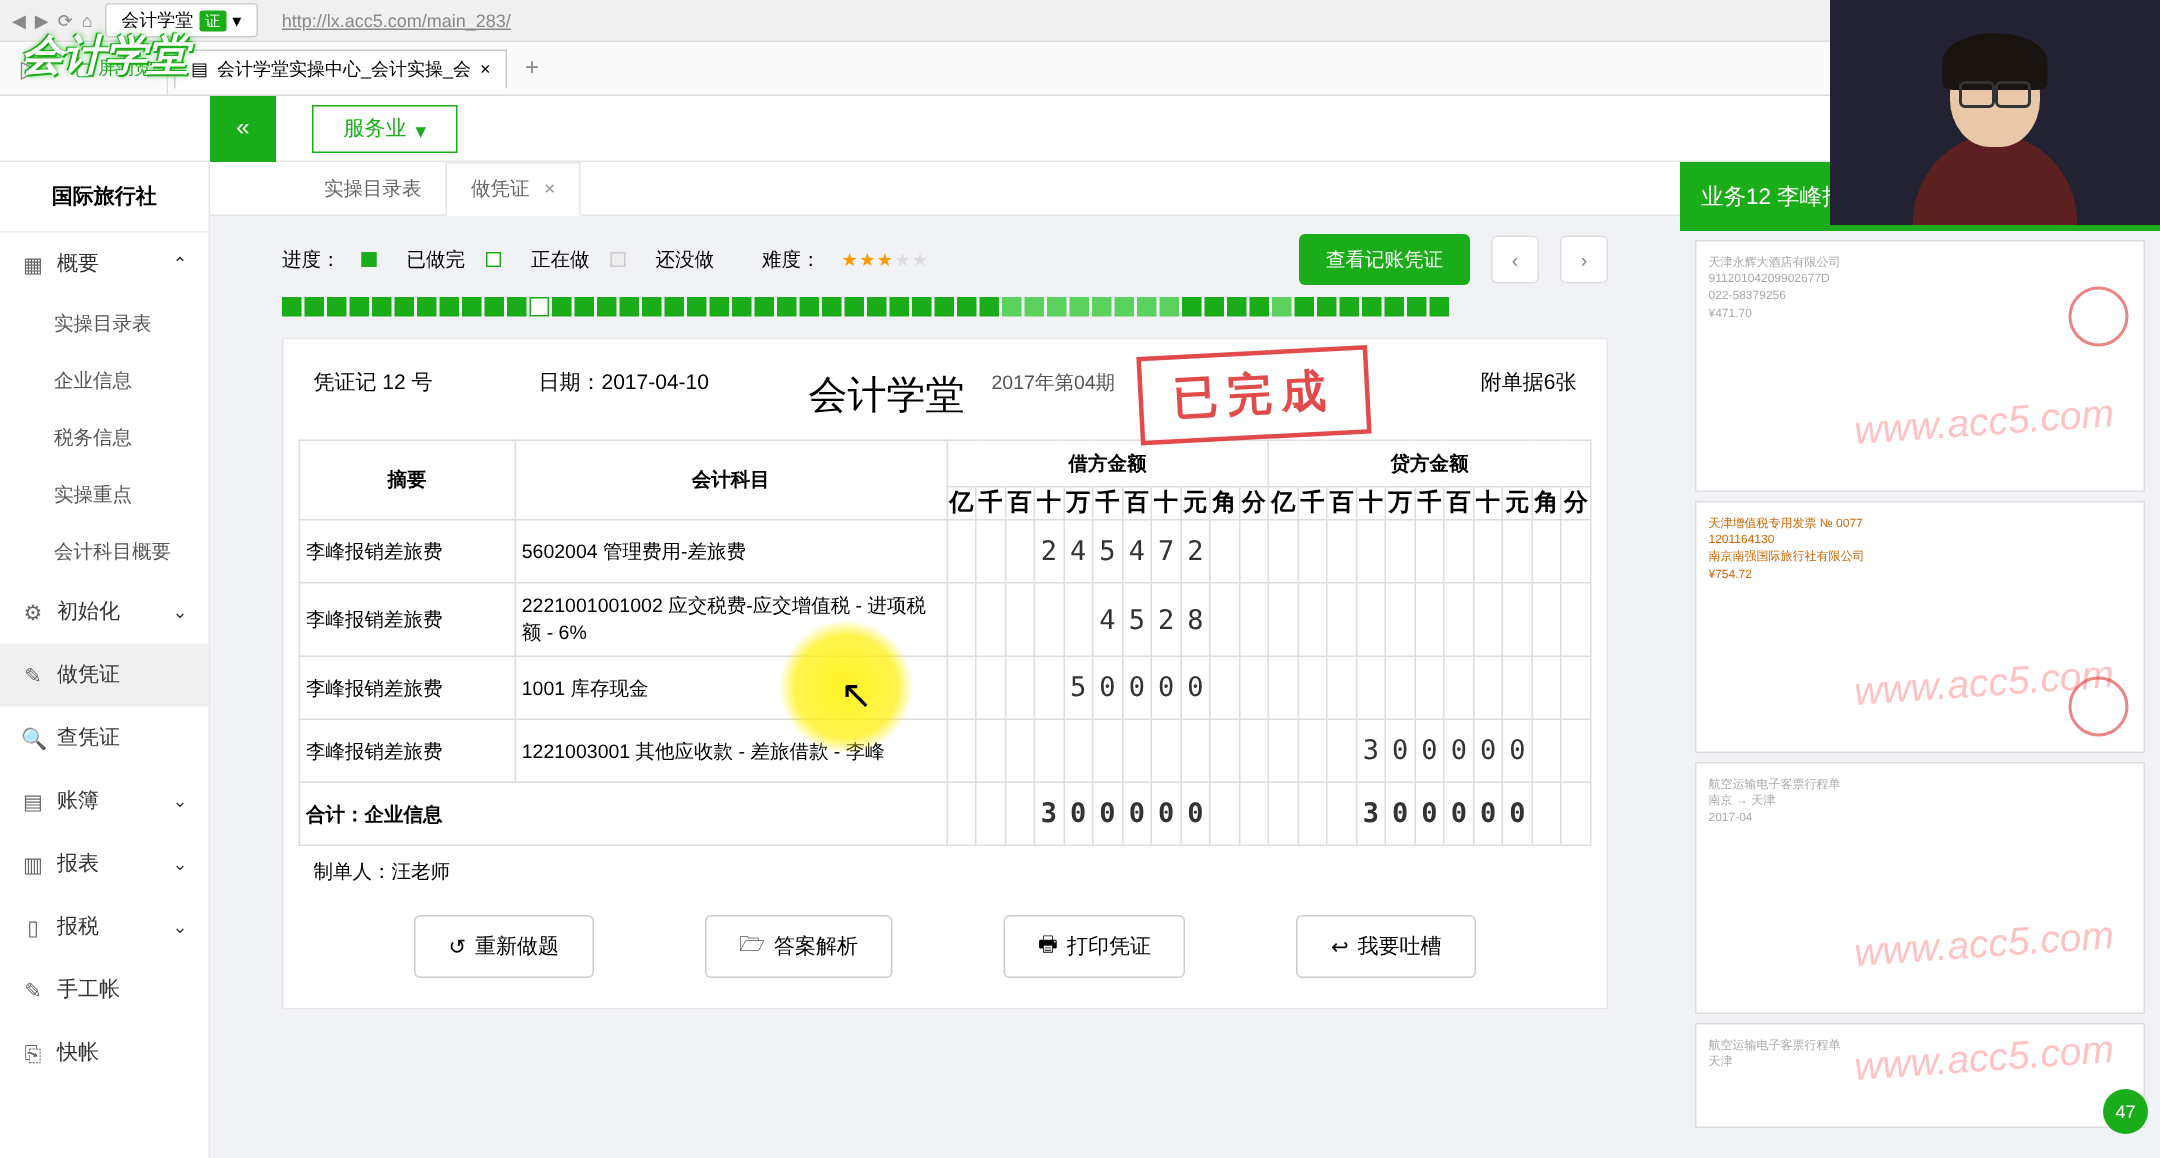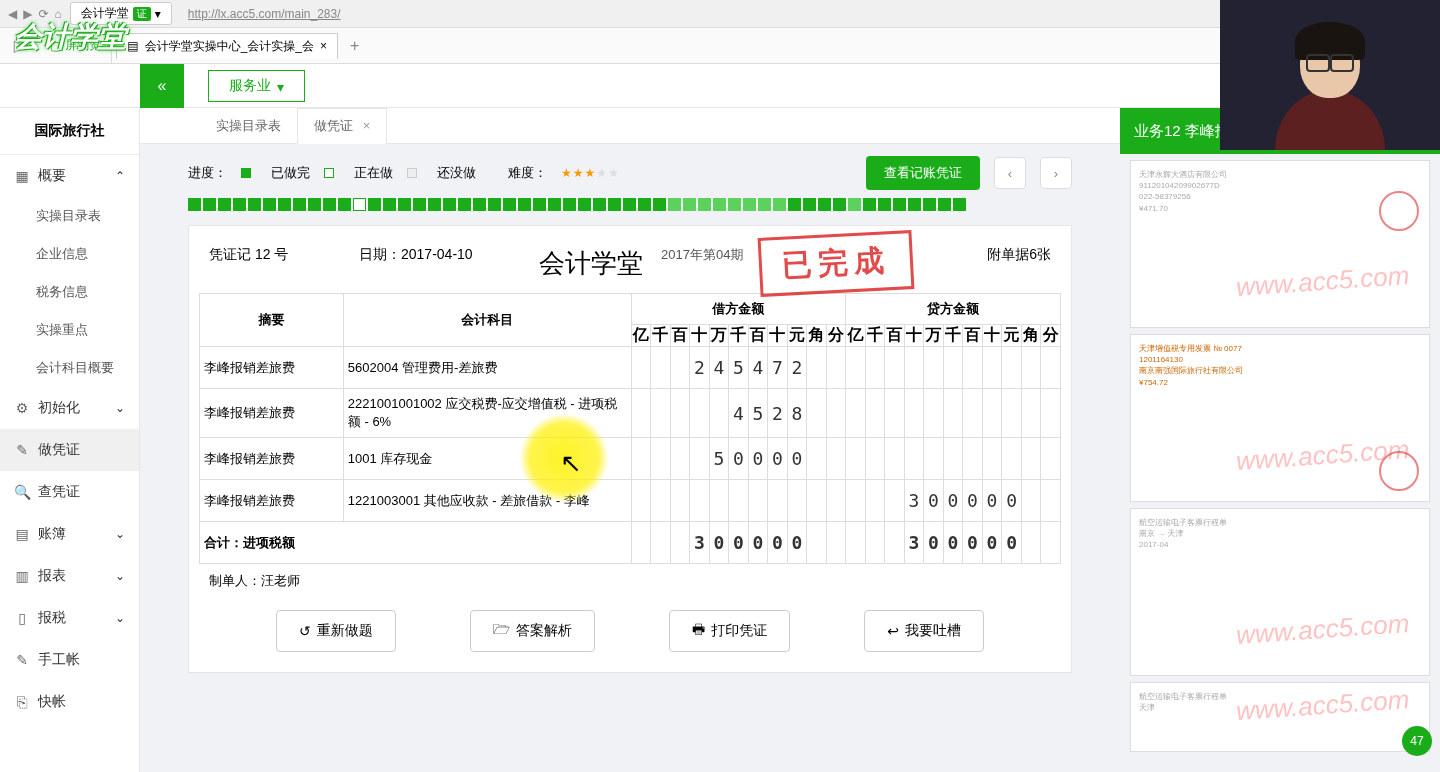--- a/index.html
+++ b/index.html
@@ -421,21 +421,21 @@
             <td class="digit-col">3</td>
             <td class="digit-col">0</td>
             <td class="digit-col">0</td>
             <td class="digit-col">0</td>
             <td class="digit-col">0</td>
             <td class="digit-col">0</td>
             <td class="digit-col"></td>
             <td class="digit-col"></td>
           </tr>
           <tr class="total-row">
-            <td colspan="2">合计：进项税额</td>
+            <td colspan="2">合计：企业信息</td>
             <td class="digit-col"></td>
             <td class="digit-col"></td>
             <td class="digit-col"></td>
             <td class="digit-col">3</td>
             <td class="digit-col">0</td>
             <td class="digit-col">0</td>
             <td class="digit-col">0</td>
             <td class="digit-col">0</td>
             <td class="digit-col">0</td>
             <td class="digit-col"></td>

